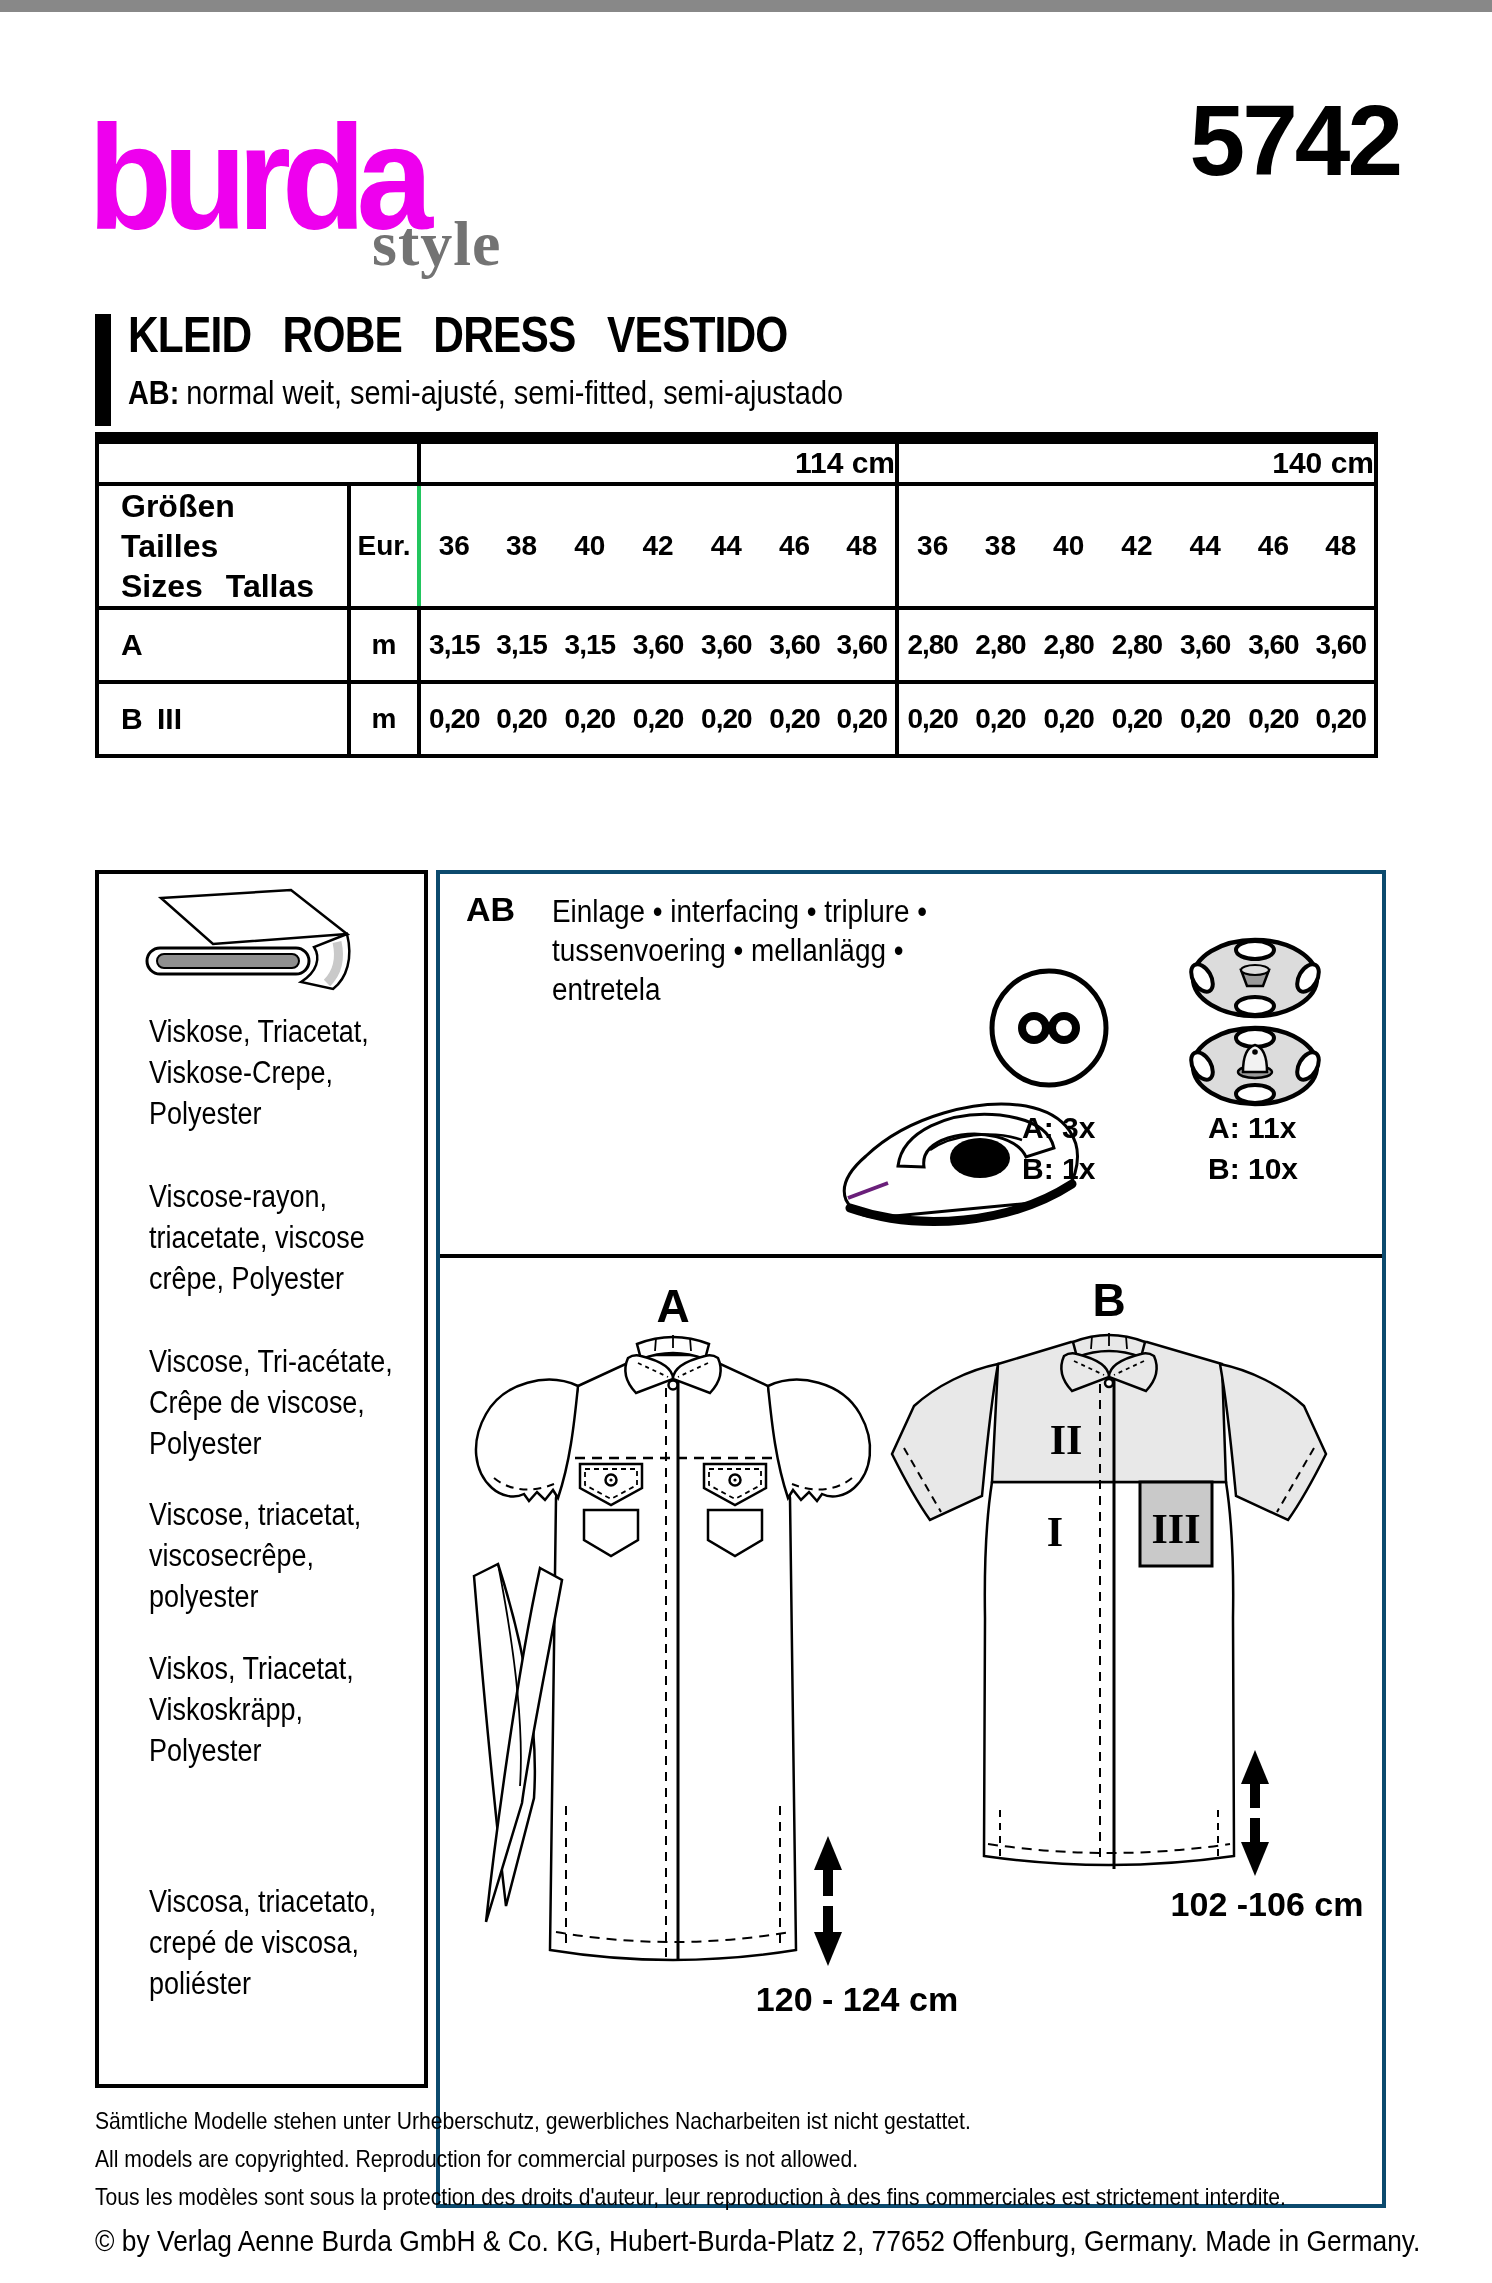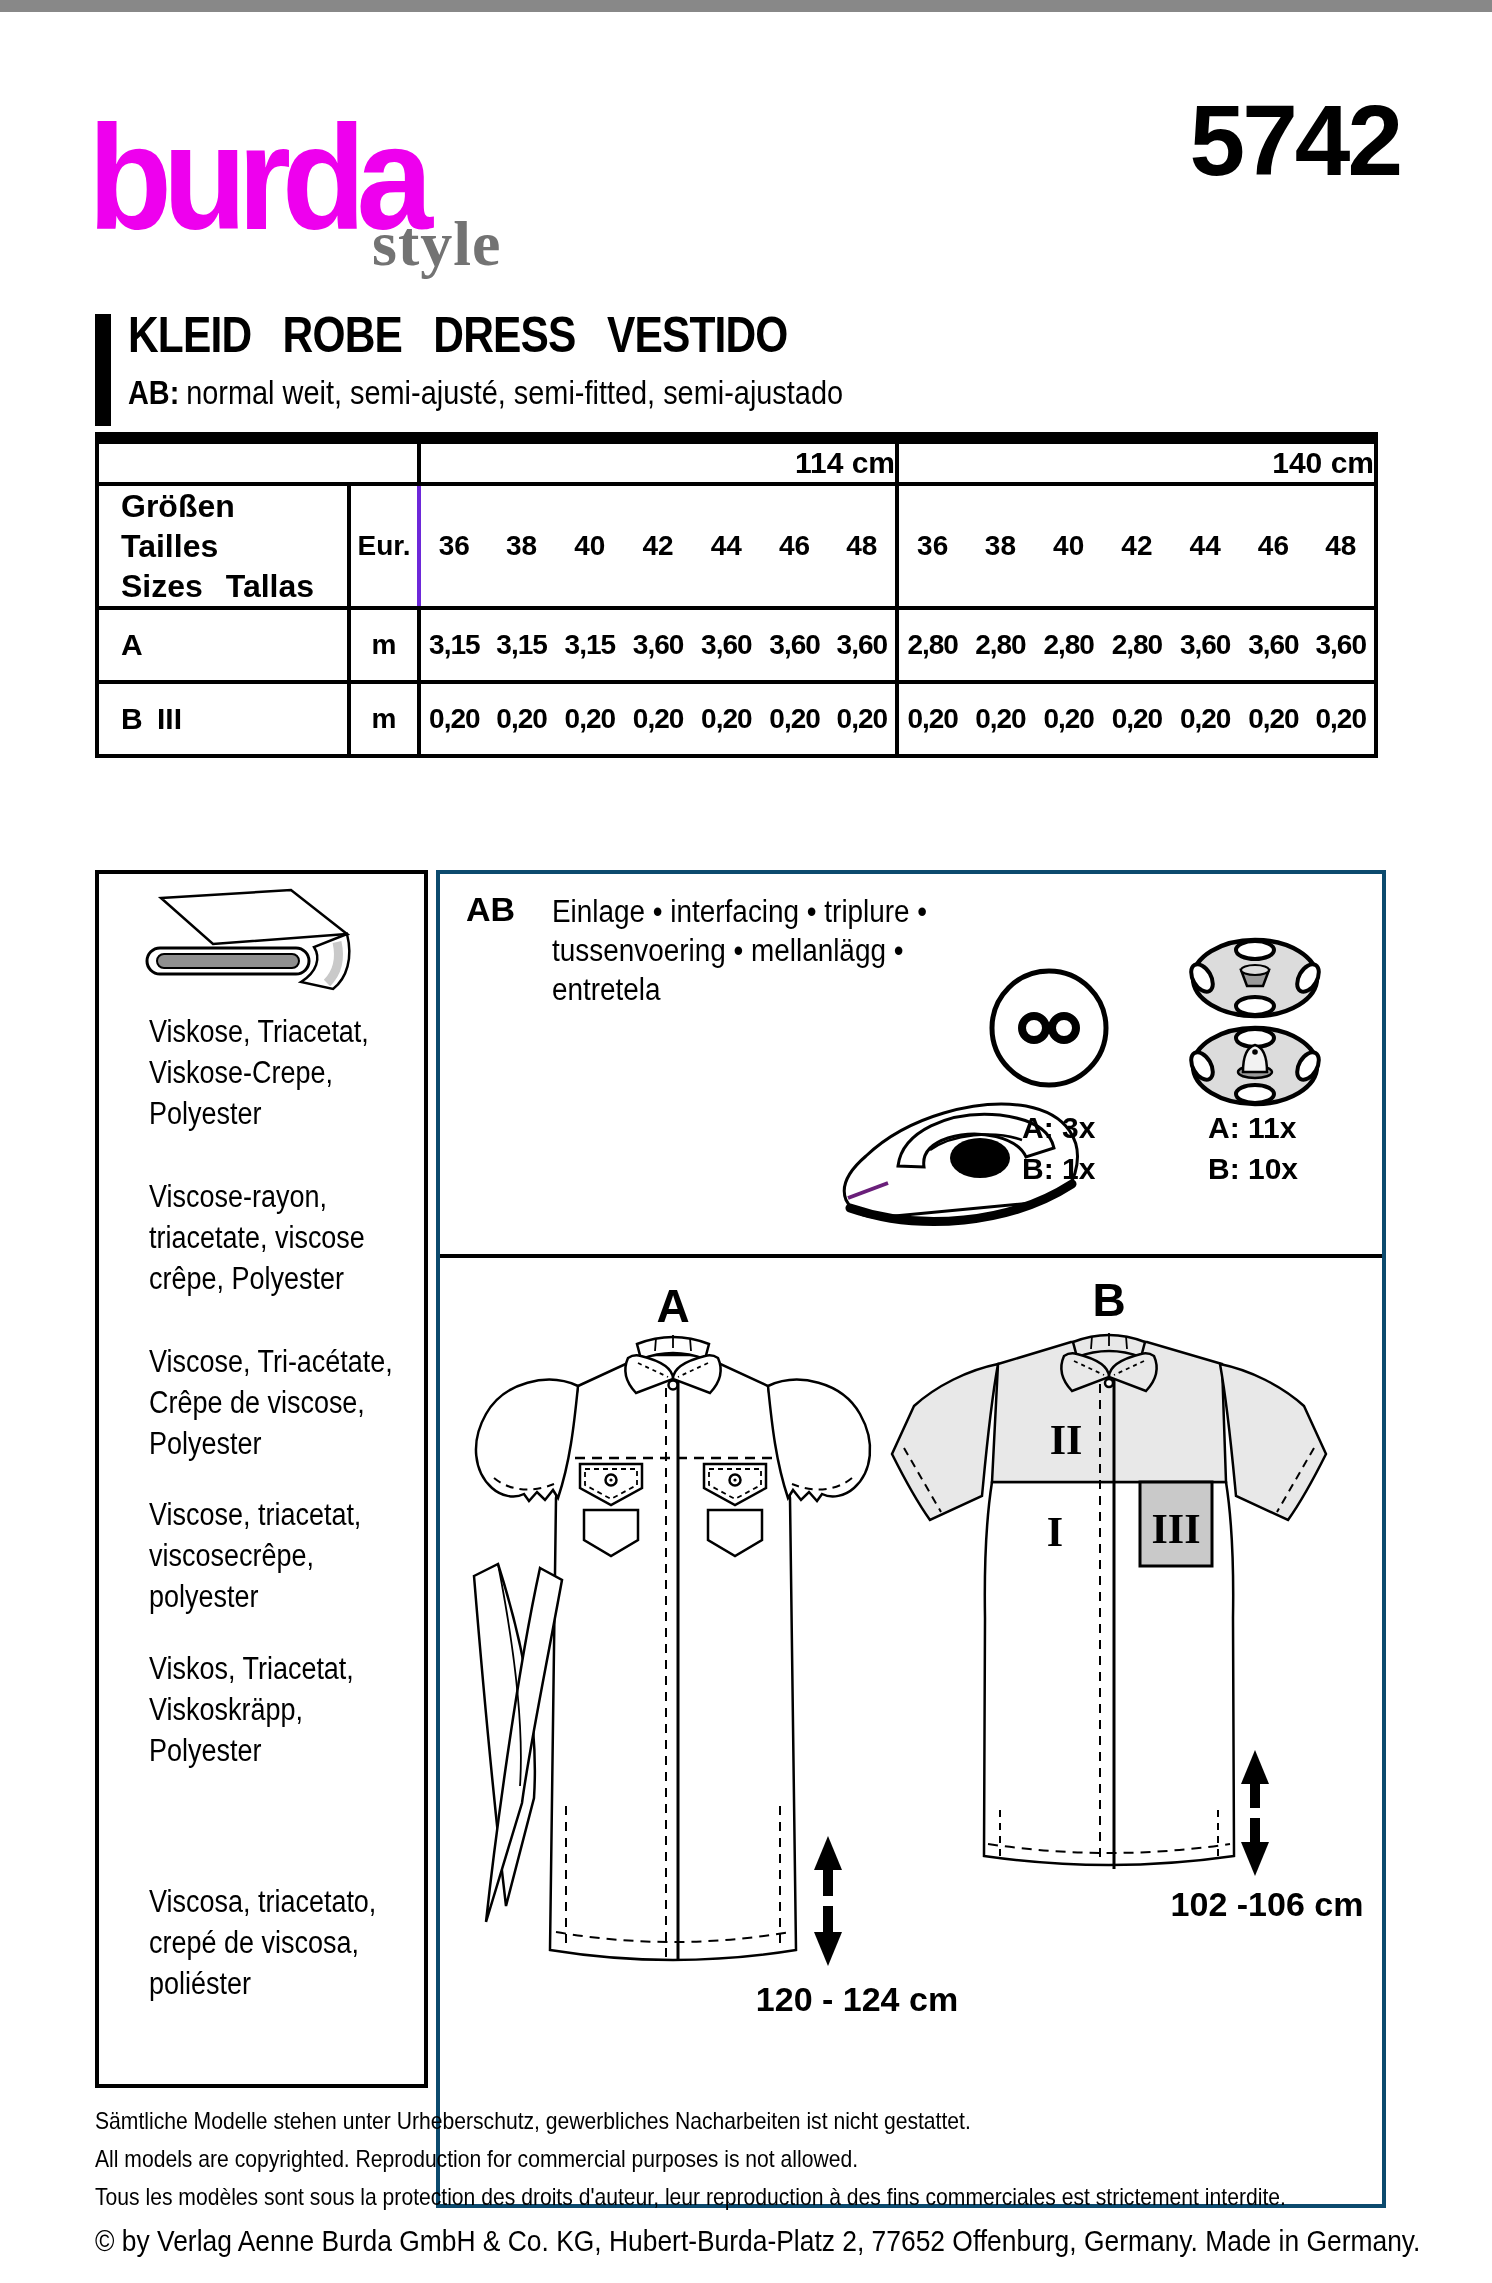--- a/index.html
+++ b/index.html
@@ -38,21 +38,21 @@
     position:absolute;left:95px;top:420px;width:1283px;border-collapse:collapse;
     table-layout:fixed;border-left:4px solid #000;border-right:4px solid #000;
     border-bottom:4px solid #000;border-top:12px solid #000;
   }
   table.fab td,table.fab th{border-bottom:4px solid #000;padding:0;font-weight:bold;vertical-align:middle;}
   tr.cmr{height:46px;}
   tr.szr{height:74px;}
   tr.datr{height:74px;}
   .cmh{font-size:30px;text-align:right;}
   .lblc{border-right:4px solid #000;padding-left:22px !important;font-size:32px;line-height:1.25;word-spacing:14px;text-align:left;}
-  .eurc{border-right:4px solid #6d28d9;font-size:28px;text-align:center;}
+  .eurc{border-right:4px solid #22c55e;font-size:28px;text-align:center;}
   .szh{font-size:28px;text-align:center;}
   .grp{border-left:4px solid #000;}
   .rowlbl{border-right:4px solid #000;padding-left:22px !important;font-size:30px;text-align:left;word-spacing:6px;}
   .unit{border-right:4px solid #000;font-size:28px;text-align:center;}
   .val{font-size:28px;text-align:center;letter-spacing:-1px;}
   td.blank{border-right:4px solid #000;}
   
   .fabric-box{
     position:absolute;left:95px;top:858px;width:333px;height:1218px;
     border:4px solid #000;box-sizing:border-box;

